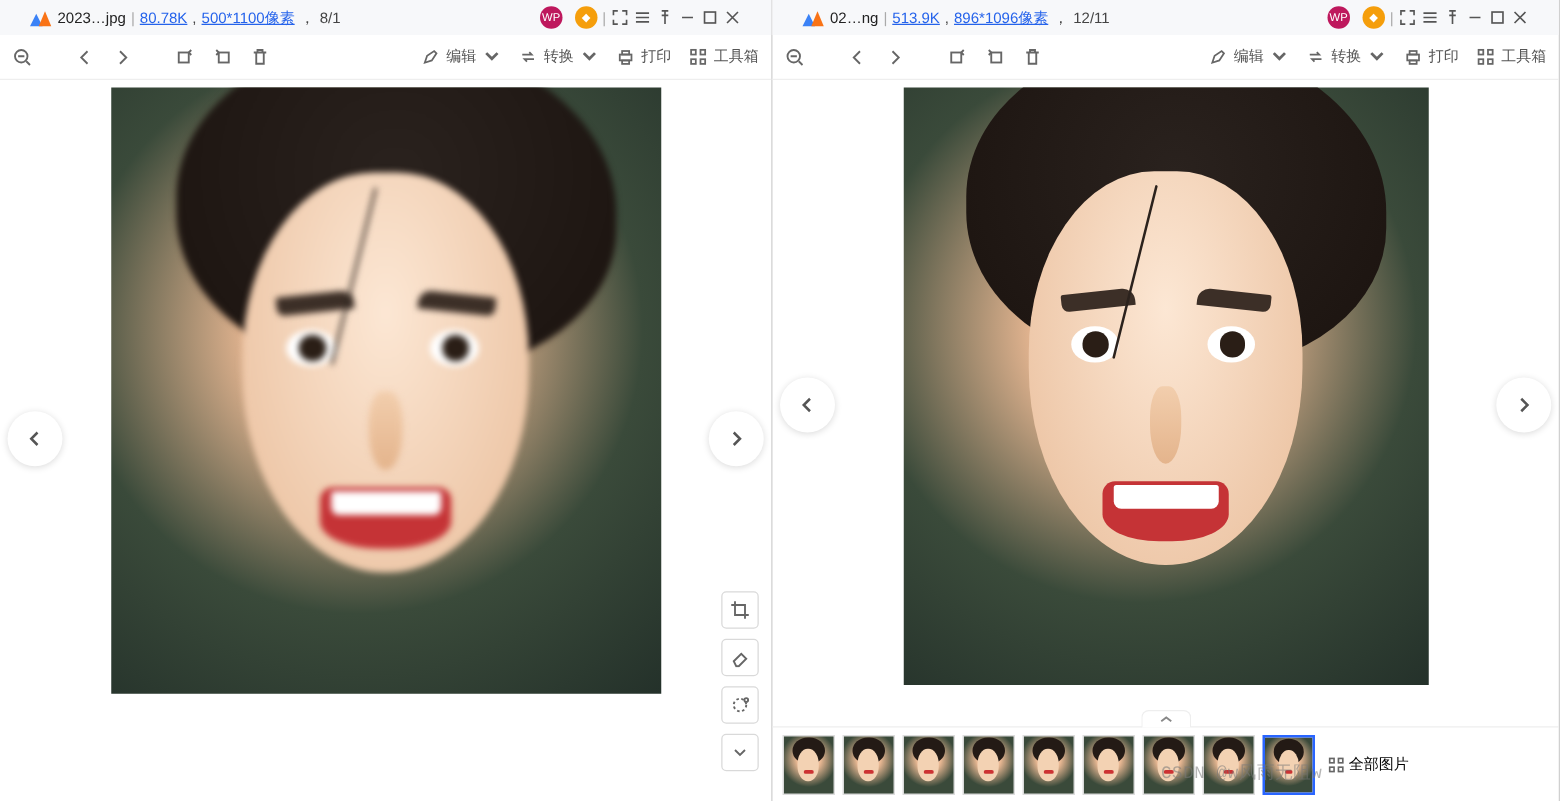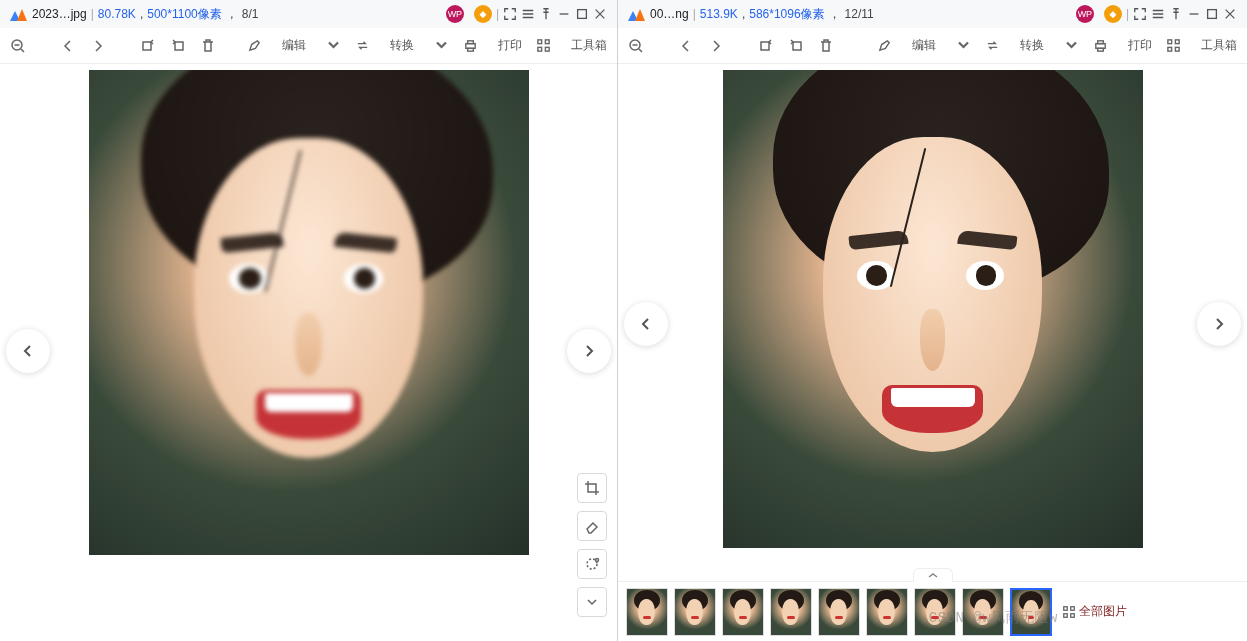--- a/index.html
+++ b/index.html
@@ -1,41 +1,41 @@
 <!DOCTYPE html>
 <html><head>
 <meta charset="utf-8">
 <style>
   * { box-sizing: border-box; margin: 0; padding: 0; font-family: "Microsoft YaHei", Arial, sans-serif; }
   body { width: 1248px; height: 641px; display: flex; background: #fff; overflow: hidden; }
   .pane { height: 641px; position: relative; border-right: 1px solid #d0d0d0; display: flex; flex-direction: column; }
   .pane:last-child { border-right: none; }
 
   
-  .titlebar { height: 28px; display: flex; align-items: center; padding: 0 10px; font-size: 12px; color: #444; gap: 4px; background: #f7f8fa; }
+  .titlebar { height: 28px; display: flex; align-items: center; padding: 0 24px; font-size: 12px; color: #444; gap: 4px; background: #f7f8fa; }
   .logo { width: 18px; height: 18px; display: inline-block; position: relative; }
   .logo::before { content: ""; position: absolute; left: 0; bottom: 2px; width: 0; height: 0; border-left: 5px solid transparent; border-right: 5px solid transparent; border-bottom: 10px solid #3b82f6; }
   .logo::after { content: ""; position: absolute; left: 7px; bottom: 2px; width: 0; height: 0; border-left: 5px solid transparent; border-right: 5px solid transparent; border-bottom: 12px solid #f97316; }
   .fname { color: #222; }
   .sep { color: #aaa; }
-  .link { color: #2563eb; cursor: pointer; }
+  .link { color: #2563eb; text-decoration: underline; cursor: pointer; }
   .spacer { flex: 1; }
   .tb-icons { display: flex; align-items: center; gap: 10px; }
   .badge { width: 18px; height: 18px; border-radius: 50%; display: flex; align-items: center; justify-content: center; font-size: 9px; color: #fff; }
   .badge.wp { background: #be185d; }
   .badge.hex { background: #f59e0b; }
   .winbtn { width: 14px; height: 14px; display: flex; align-items: center; justify-content: center; color: #555; cursor: pointer; }
   .winbtn svg { width: 14px; height: 14px; stroke: #555; stroke-width: 1.5; fill: none; }
 
   
   .toolbar { height: 36px; display: flex; align-items: center; padding: 0 10px; gap: 14px; font-size: 12px; color: #555; border-bottom: 1px solid #eee; }
   .tbtn { display: flex; align-items: center; gap: 4px; cursor: pointer; color: #555; }
   .tbtn svg { width: 16px; height: 16px; stroke: #666; stroke-width: 1.5; fill: none; }
   .tspacer { flex: 1; }
-  .tlabeled { display: flex; align-items: center; gap: 20px; cursor: pointer; }
+  .tlabeled { display: flex; align-items: center; gap: 5px; cursor: pointer; }
   .tlabeled svg { width: 15px; height: 15px; stroke: #666; stroke-width: 1.5; fill: none; }
 
   
   .viewport { flex: 1; position: relative; display: flex; align-items: flex-start; justify-content: center; padding: 6px 0; overflow: hidden; }
   .photo { position: relative; overflow: hidden; background: radial-gradient(circle at 45% 40%, #f5d7bf 0%, #e9b893 22%, #3a4a3a 60%, #24312a 100%); }
   .photo .hair1 { position: absolute; top: -8%; left: 12%; width: 80%; height: 55%; background: radial-gradient(circle at 50% 40%, #2a221e, #1a120e); border-radius: 50% 55% 45% 50%; }
   .photo .face { position: absolute; top: 14%; left: 24%; width: 52%; height: 66%; background: radial-gradient(ellipse at 50% 35%, #fce7d4, #e9bd9a); border-radius: 46% 46% 50% 50%; }
   .photo .brow { position: absolute; top: 34%; width: 14%; height: 3%; background: #3c2f27; border-radius: 2px 10px 0 6px; }
   .photo .brow.l { left: 30%; transform: rotate(-6deg); }
   .photo .brow.r { left: 56%; transform: rotate(6deg) scaleX(-1); }
@@ -62,21 +62,21 @@
   
   .thumbs { height: 60px; border-top: 1px solid #eee; display: flex; align-items: center; padding: 4px 8px; gap: 6px; position: relative; }
   .thumbs .tab { position: absolute; top: -14px; left: 50%; transform: translateX(-50%); width: 40px; height: 14px; background: #fff; border: 1px solid #eee; border-bottom: none; border-radius: 6px 6px 0 0; display: flex; align-items: center; justify-content: center; }
   .thumbs .tab svg { width: 12px; height: 8px; stroke: #888; stroke-width: 1.5; fill: none; }
   .thumb { width: 42px; height: 48px; position: relative; overflow: hidden; border: 1px solid #ddd; cursor: pointer; background: radial-gradient(circle at 50% 40%, #f5d7bf 0%, #e9b893 28%, #3a4a3a 65%); }
   .thumb.sel { border: 2px solid #2965ff; }
   .thumb .mini { position: absolute; top: 8%; left: 12%; width: 76%; height: 84%; }
   .thumb .mini .h { position: absolute; top: -6%; left: 8%; width: 84%; height: 56%; background: #231a15; border-radius: 50%; }
   .thumb .mini .f { position: absolute; top: 18%; left: 22%; width: 56%; height: 66%; background: #f3d2b3; border-radius: 48%; }
   .thumb .mini .m { position: absolute; top: 62%; left: 38%; width: 24%; height: 8%; background: #c33; border-radius: 4px; }
-  .allbtn { display: flex; align-items: center; gap: 3px; font-size: 12px; color: #7f1d1d; cursor: pointer; margin-left: 4px; }
+  .allbtn { display: flex; align-items: center; gap: 3px; font-size: 12px; color: #000000; cursor: pointer; margin-left: 4px; }
   .allbtn svg { width: 14px; height: 14px; stroke: #666; stroke-width: 1.5; fill: none; }
 
   .watermark { position: fixed; bottom: 14px; right: 190px; font-size: 14px; color: rgba(120,120,120,.55); pointer-events: none; letter-spacing: .5px; font-family: Liberation Mono, monospace; }
 </style>
 </head>
 <body>
 
 <div class="pane" style="width:618px">
   <div class="titlebar">
     <span class="logo"></span>
@@ -245,25 +245,25 @@
             <path d="M4 6l4 4 4-4"></path>
           </svg>
         </div>
     </div>
   </div>
 </div>
 
 <div class="pane" style="width:630px">
   <div class="titlebar">
     <span class="logo"></span>
-    <span class="fname">00…ng</span>
+    <span class="fname">02…ng</span>
     <span class="sep">|</span>
     <span class="link">513.9K</span>
     <span>,</span>
-    <span class="link">586*1096像素</span>
+    <span class="link">896*1096像素</span>
     <span>，</span>
     <span>12/11</span>
     <span class="spacer"></span>
     <span class="tb-icons">
       <span class="badge wp">WP</span>
       <span class="badge hex">◆</span>
     </span>
     <span class="sep">|</span>
     <span class="winbtn">
         <svg viewBox="0 0 16 16">

